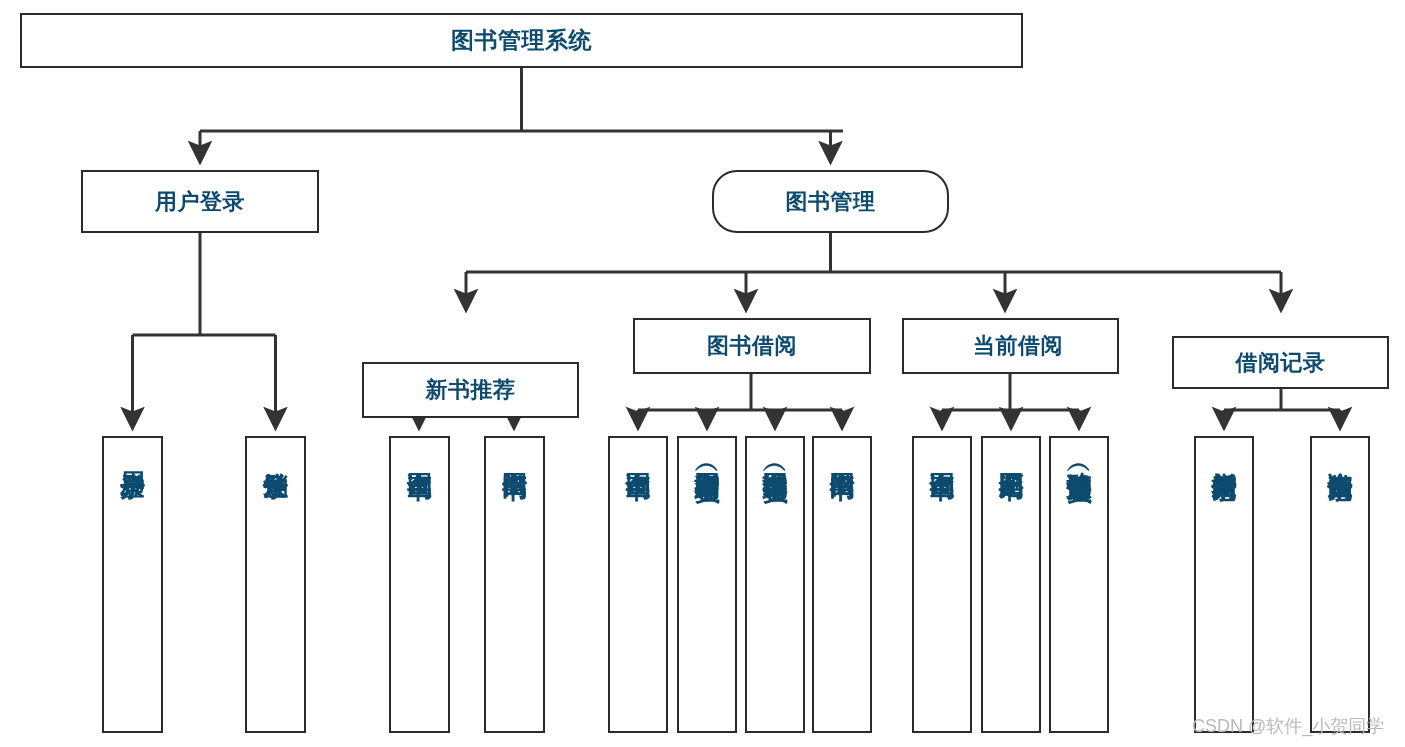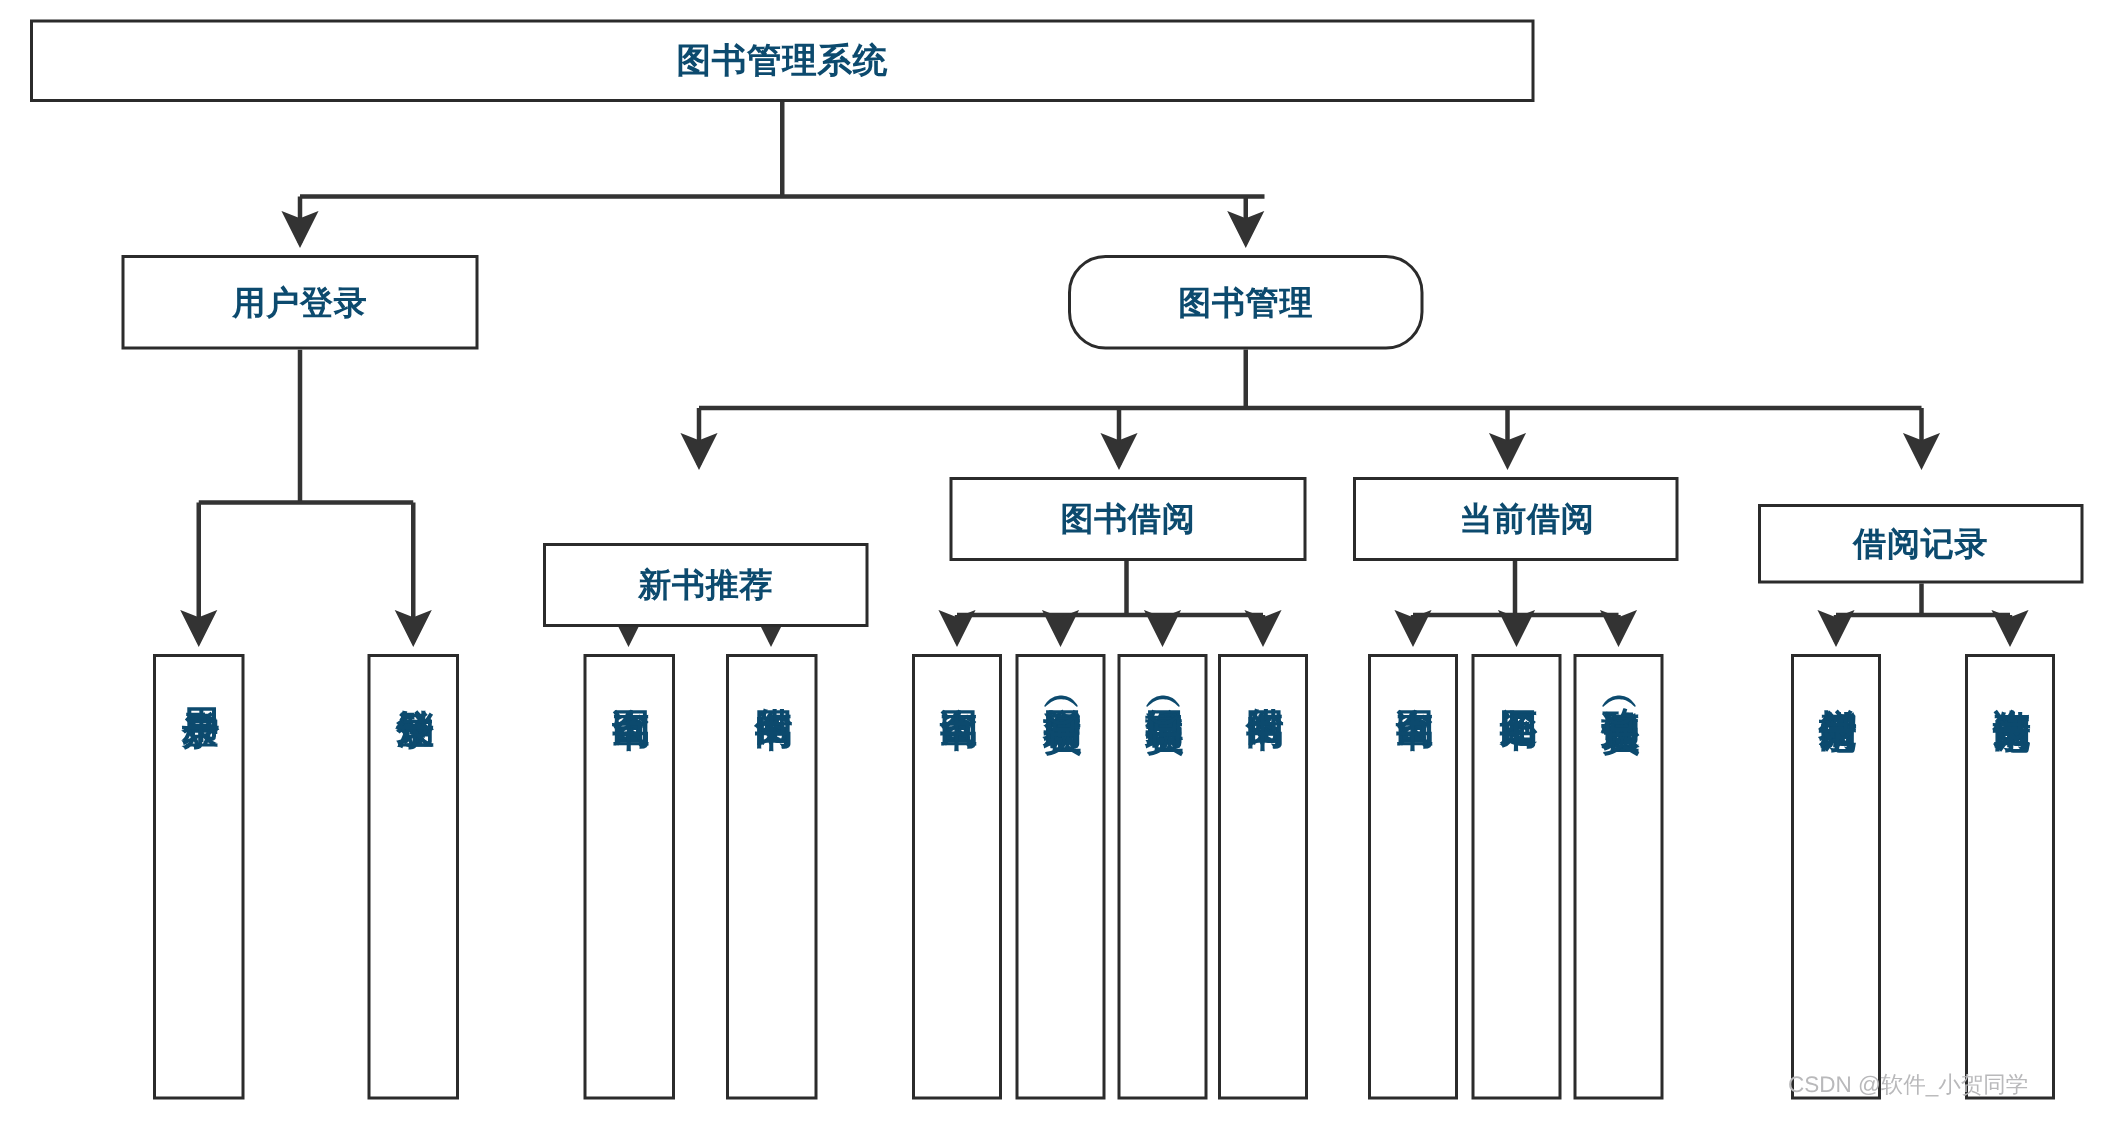--- a/index.html
+++ b/index.html
@@ -58,21 +58,21 @@
     writing-mode: vertical-rl;
     text-orientation: upright;
     font-size: 25px;
     line-height: 1.02;
     letter-spacing: 1px;
   }
   .watermark {
     position: absolute;
     left: 1192px;
     top: 714px;
-    font-size: 15px;
+    font-size: 18px;
     color: #b9b9bb;
     white-space: nowrap;
     z-index: 5;
     font-family: "Liberation Sans", "DejaVu Sans", sans-serif;
   }
 </style>
 </head>
 <body>
 
 <div id="canvas">

